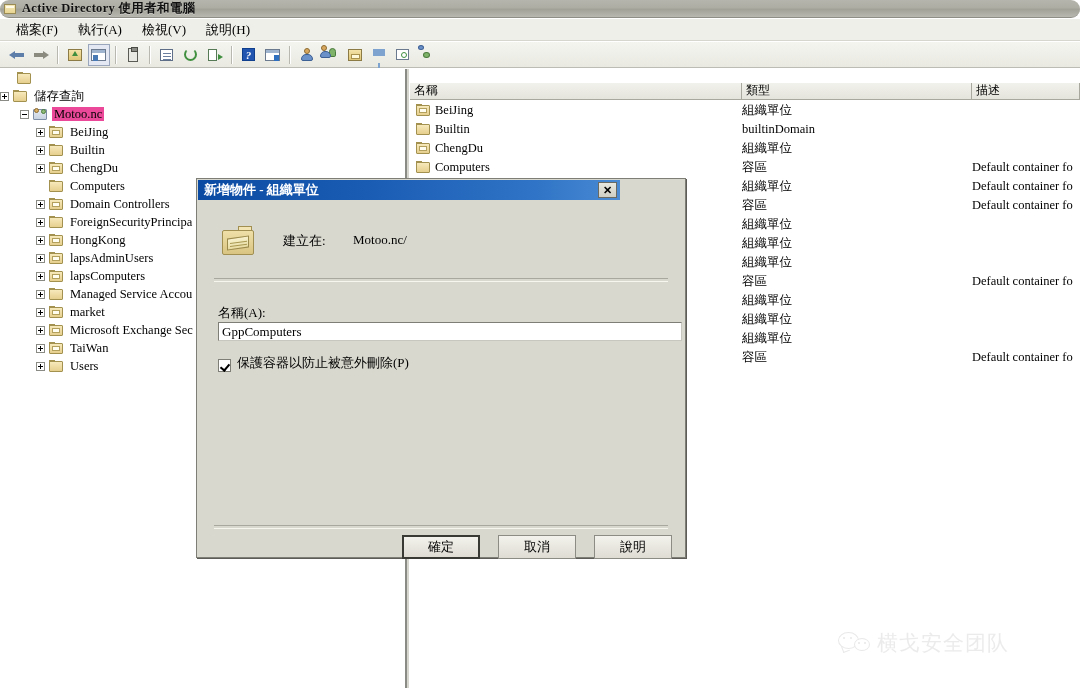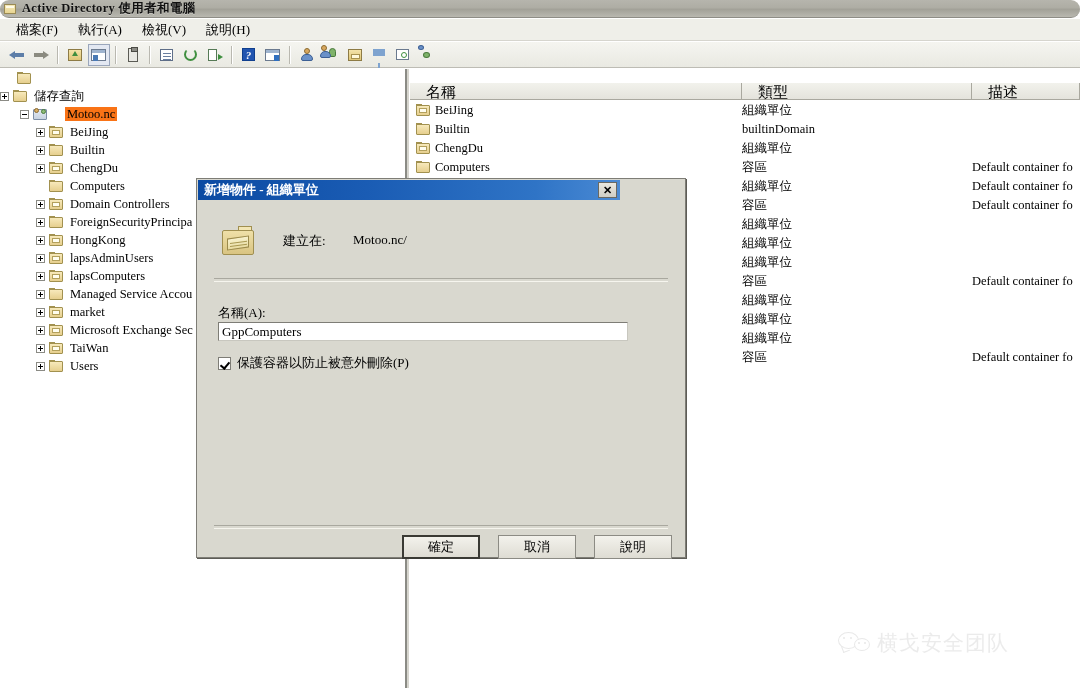--- a/index.html
+++ b/index.html
@@ -152,33 +152,33 @@
     background:#efdda2;border:1px solid #a2914f;border-bottom:none;box-sizing:border-box;}
   .fi.ou .base:after{content:"";position:absolute;left:2px;top:2px;width:8px;height:5px;
     background:#fffdef;border:1px solid #b3a05c;box-sizing:border-box;}
   .fi.domain .base{background:linear-gradient(to bottom,#e3e9f1,#c8d3e2);border-color:#7d8ea6;}
   .fi.domain:before{content:"";position:absolute;left:1px;top:0px;width:5px;height:5px;border-radius:50%;background:#d9ad62;border:1px solid #8a6a30;box-sizing:border-box;z-index:2;}
   .fi.domain:after{content:"";position:absolute;left:8px;top:1px;width:5px;height:5px;border-radius:50%;background:#8fbd79;border:1px solid #4a7a3c;box-sizing:border-box;z-index:2;}
   .fi.root .base{background:linear-gradient(to bottom,#f7e9bb,#e6cf8e);}
   .fi.query .base{background:linear-gradient(to bottom,#f7e9bb,#e6cf8e);}
 
   .tlabel{padding:0 2px;line-height:14px;}
-  .tree-row.selected .tlabel{background:#f97316;margin-left:13px;}
+  .tree-row.selected .tlabel{background:#ec4899;}
 
   
   .splitter{position:absolute;left:404px;top:69px;width:6px;height:619px;background:#fff;}
   .splitter:before{content:"";position:absolute;left:1px;top:0;width:2px;height:100%;background:#8b8b85;}
   .splitter:after{content:"";position:absolute;left:3px;top:0;width:2px;height:100%;background:#d6d5ce;}
 
   
   .list-pane{position:absolute;left:410px;top:69px;width:670px;height:619px;background:#fff;overflow:hidden;}
   .lv-header{position:absolute;left:0;top:14px;width:670px;height:17px;
     background:linear-gradient(to bottom,#f2f2ec,#e4e3dc);border-bottom:1px solid #a9a89f;box-sizing:border-box;}
-  .lv-col{position:absolute;top:0;height:16px;display:flex;align-items:flex-start;
-    font-family:"Liberation Serif","DejaVu Serif",serif;font-size:15px;padding-left:16px;box-sizing:border-box;
+  .lv-col{position:absolute;top:0;height:16px;display:flex;align-items:flex-end;
+    font-family:"Liberation Serif","DejaVu Serif",serif;font-size:12px;padding-left:4px;box-sizing:border-box;
     border-right:1px solid #a9a89f;}
   .lv-rows{position:absolute;left:0;top:32px;width:670px;}
   .lv-row{height:19px;position:relative;font-family:"Liberation Serif","DejaVu Serif",serif;font-size:12.5px;}
   .lv-name{position:absolute;left:6px;top:0;display:flex;align-items:center;height:19px;}
   .lv-type{position:absolute;left:332px;top:0;height:19px;line-height:19px;}
   .lv-desc{position:absolute;left:562px;top:0;height:19px;line-height:19px;white-space:nowrap;}
 
   
   .dlg{
     position:absolute;left:196px;top:178px;width:490px;height:380px;
@@ -210,26 +210,26 @@
   .ou-icon .book:after{content:"";position:absolute;left:2px;top:4px;width:17px;height:1px;background:#a89750;box-shadow:0 3px 0 #a89750;}
 
   .dlg-createin-label{position:absolute;left:85px;top:32px;font-size:13px;font-family:"Liberation Serif","DejaVu Serif",serif;}
   .dlg-createin-value{position:absolute;left:155px;top:32px;font-size:13px;font-family:"Liberation Serif","DejaVu Serif",serif;}
 
   .hr{position:absolute;left:16px;top:78px;width:454px;height:2px;
     border-top:1px solid #a9a89f;border-bottom:1px solid #f6f5ee;}
 
   .name-label{position:absolute;left:20px;top:104px;font-size:13px;font-family:"Liberation Serif","DejaVu Serif",serif;}
   .name-input{
-    position:absolute;left:20px;top:122px;width:410px;height:19px;
+    position:absolute;left:20px;top:122px;width:464px;height:19px;
     background:#fff;border:1px solid #7e7d76;border-right-color:#c8c7bf;border-bottom-color:#c8c7bf;
     box-sizing:border-box;font-family:"Liberation Serif","DejaVu Serif",serif;font-size:13px;
     padding:1px 3px;outline:none;color:#000;
   }
-  .chk-row{position:absolute;left:20px;top:154px;display:flex;align-items:center;}
+  .chk-row{position:absolute;left:20px;top:154px;display:flex;align-items:flex-end;}
   .chk-box{width:13px;height:13px;background:#fff;border:1px solid #7e7d76;box-sizing:border-box;position:relative;flex:none;margin-right:6px;}
   .chk-box:after{content:"";position:absolute;left:3px;top:2px;width:4px;height:7px;
     border-right:2px solid #000;border-bottom:2px solid #000;transform:rotate(40deg);}
   .chk-label{font-size:13px;font-family:"Liberation Serif","DejaVu Serif",serif;white-space:nowrap;}
 
   .hr2{position:absolute;left:16px;top:325px;width:454px;height:2px;
     border-top:1px solid #a9a89f;border-bottom:1px solid #f6f5ee;}
 
   .dlg-btns{position:absolute;left:0;top:335px;width:486px;height:26px;}
   .dbtn{

